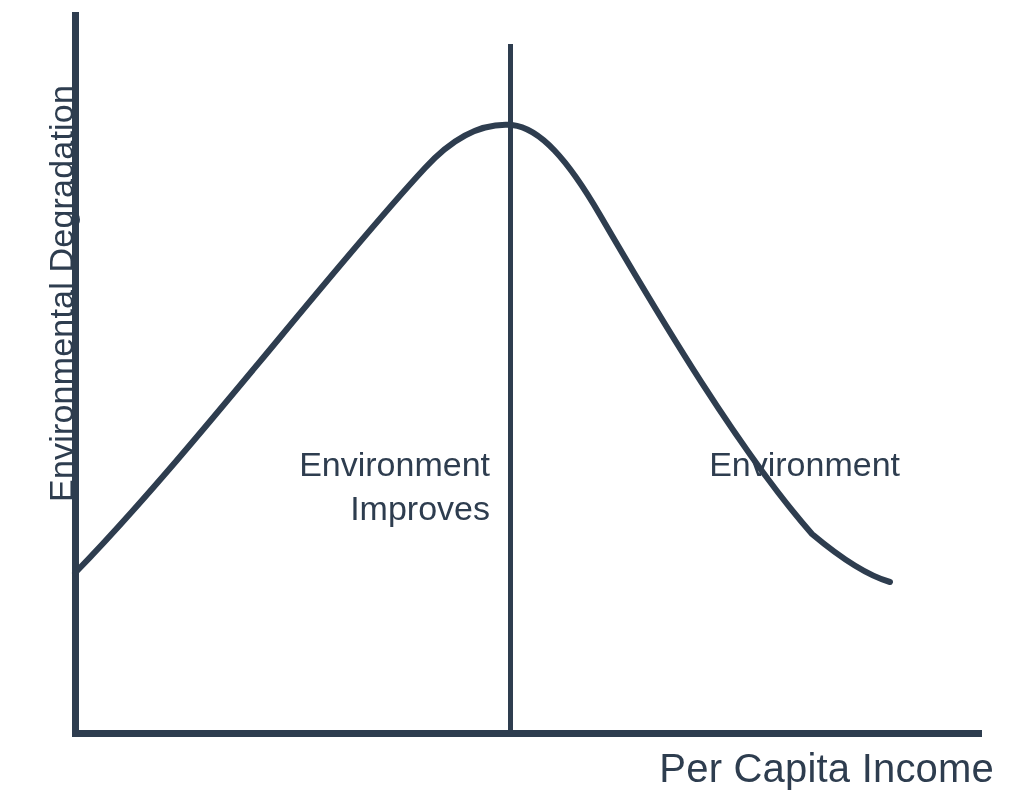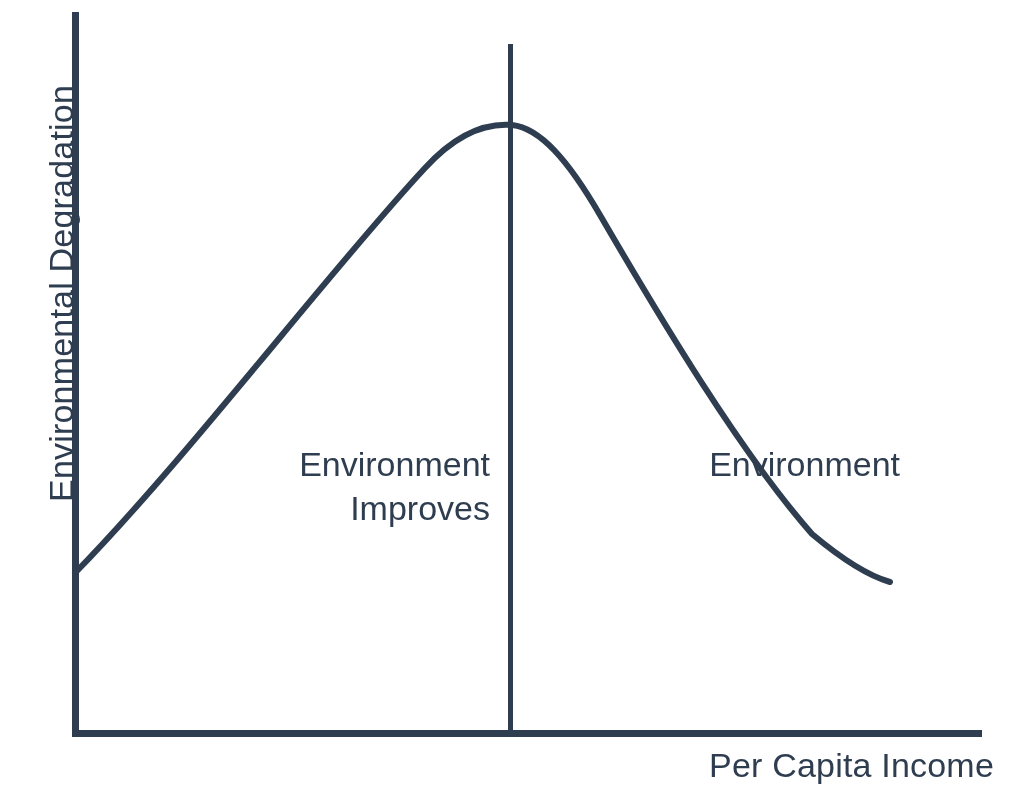--- a/index.html
+++ b/index.html
@@ -40,21 +40,21 @@
     font-size: 34px;
     line-height: 1;
     transform-origin: 0 0;
     
     left: 44px;
     top: 502px;
     transform: rotate(-90deg);
   }
   
   #xlabel {
-    font-size: 34px;
+    font-size: 40px;
     line-height: 1;
     right: 30px;
     top: 748px;
   }
   .region-note {
     position: absolute;
     color: #2e3d4f;
     font-family: "Liberation Sans", sans-serif;
     font-weight: 400;
     font-size: 34px;

